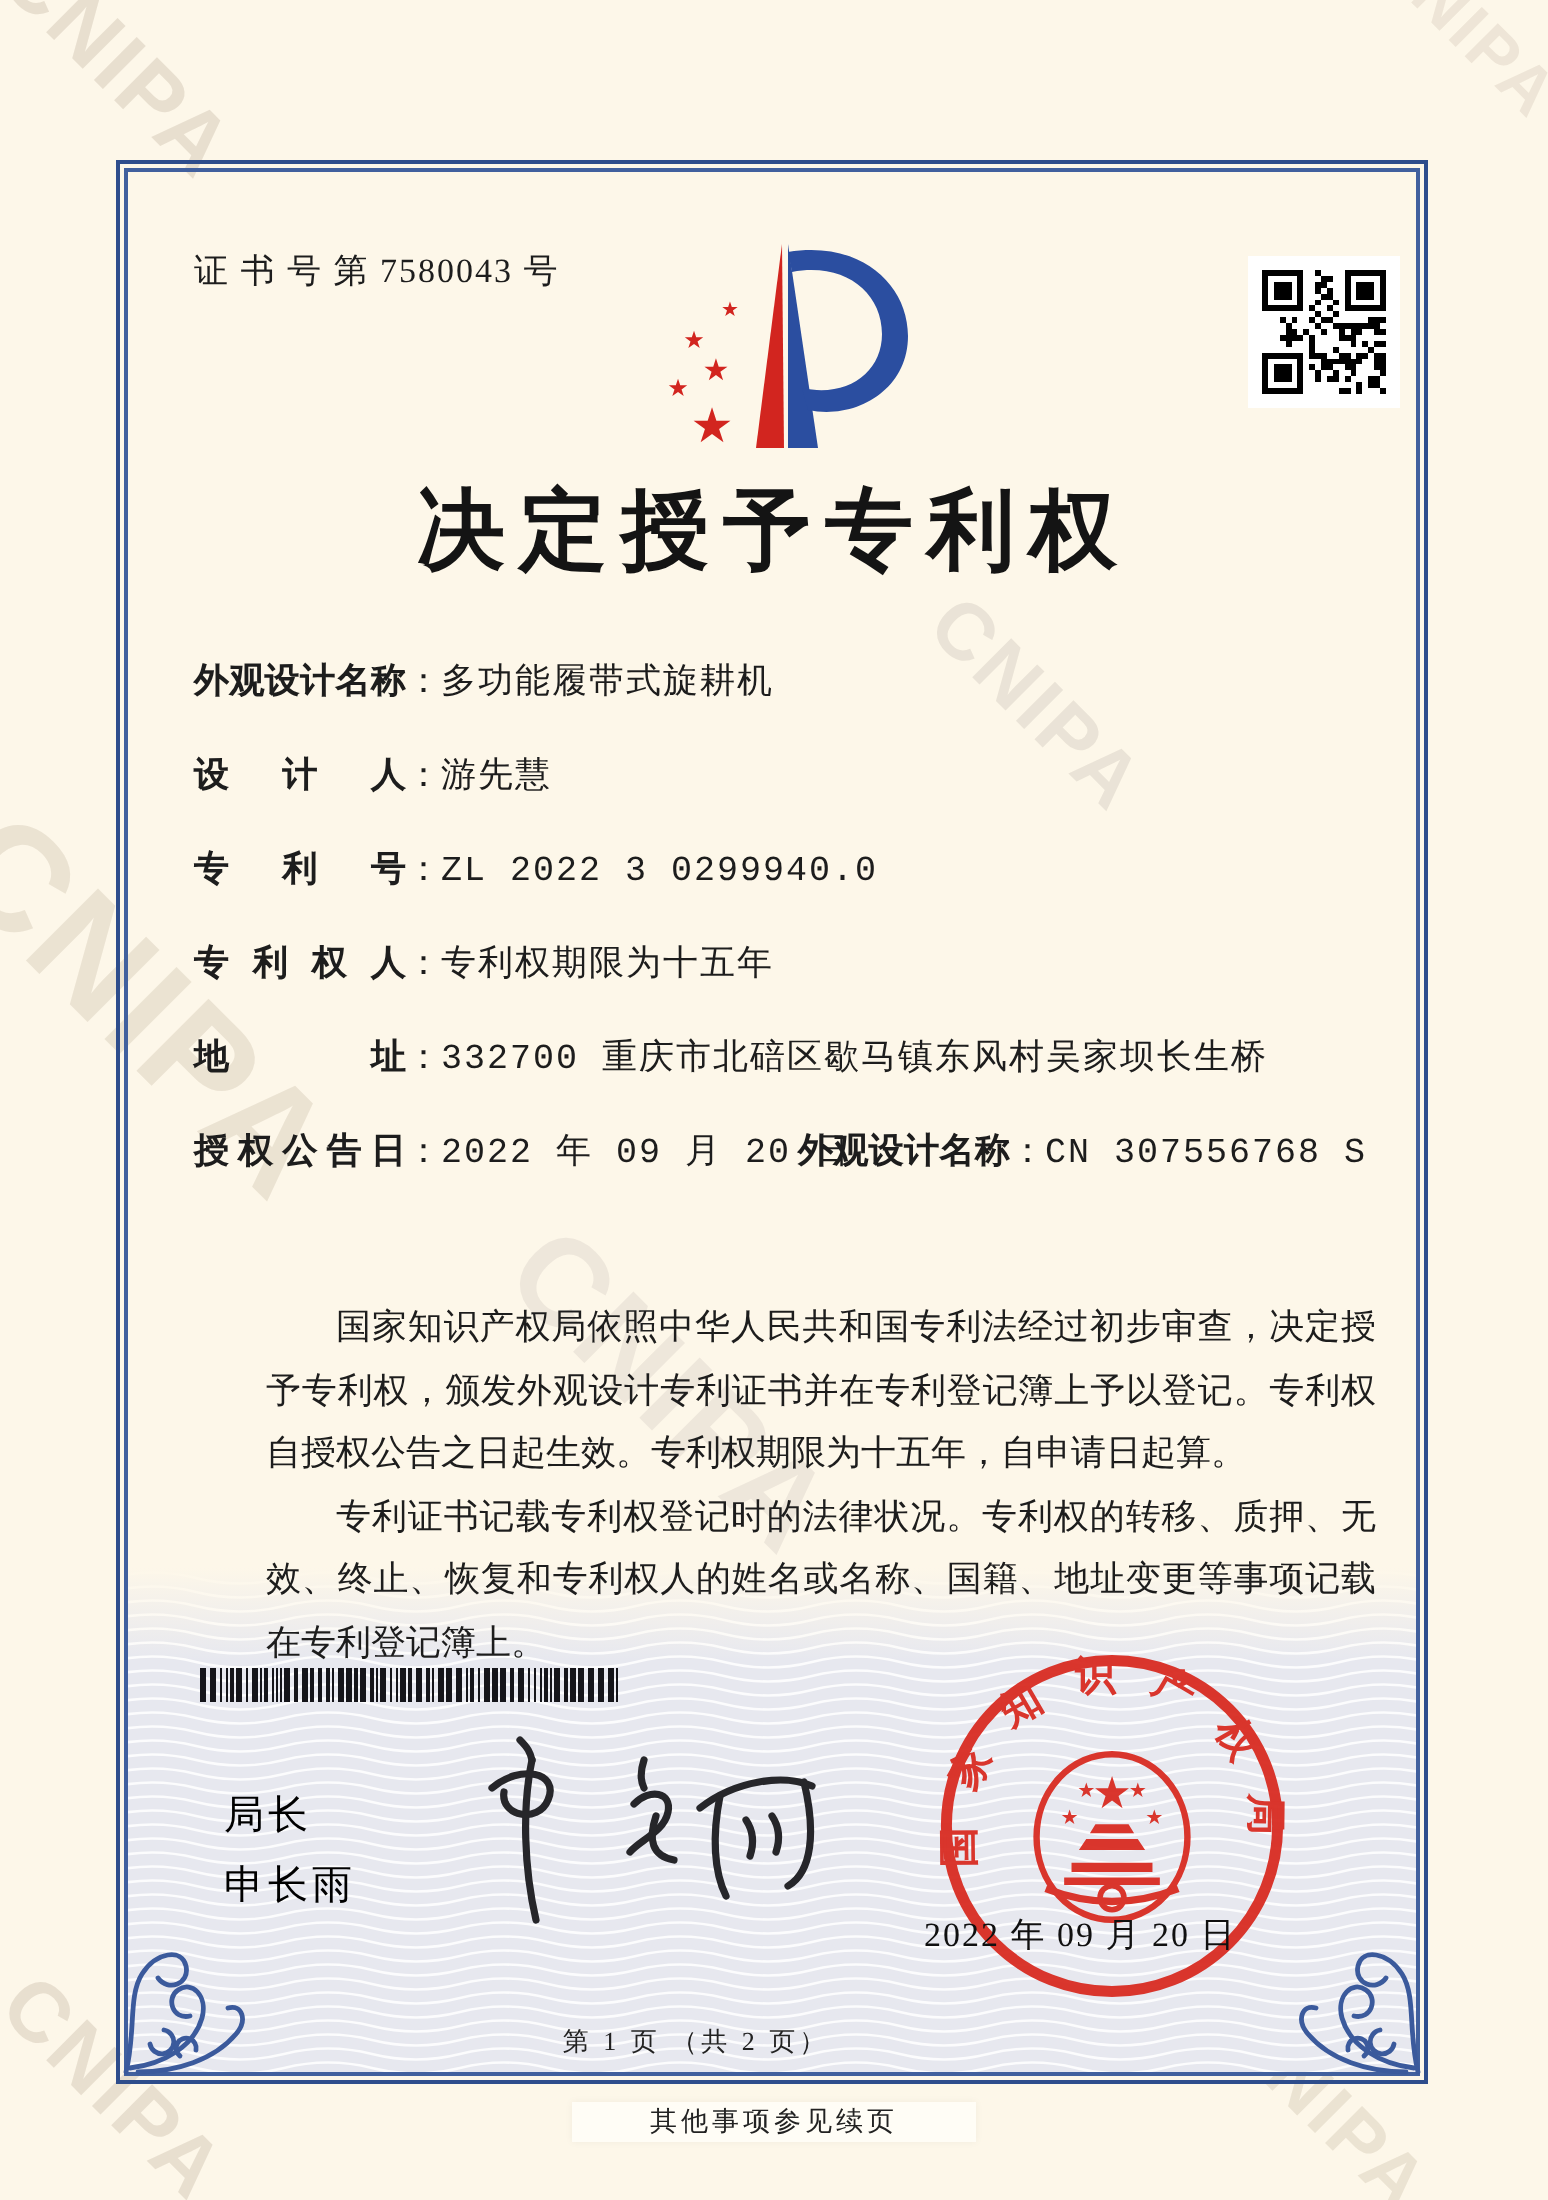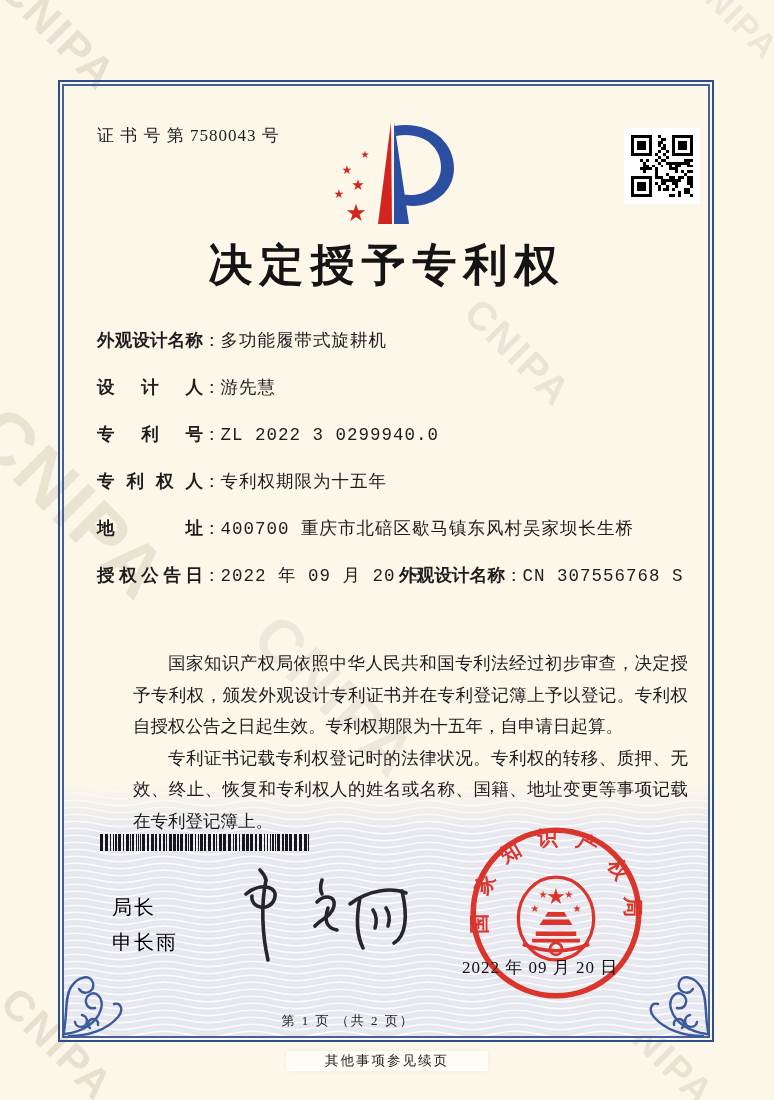--- a/index.html
+++ b/index.html
@@ -288,21 +288,21 @@
     <div class="frow">
       <span class="flabel">设计人</span><span>：</span><span class="fvalue">游先慧</span>
     </div>
     <div class="frow">
       <span class="flabel">专利号</span><span>：</span><span class="fvalue">ZL 2022 3 0299940.0</span>
     </div>
     <div class="frow">
       <span class="flabel">专利权人</span><span>：</span><span class="fvalue">专利权期限为十五年</span>
     </div>
     <div class="frow">
-      <span class="flabel">地址</span><span>：</span><span class="fvalue">400700 重庆市北碚区歇马镇东风村吴家坝长生桥</span>
+      <span class="flabel">地址</span><span>：</span><span class="fvalue">332700 重庆市北碚区歇马镇东风村吴家坝长生桥</span>
     </div>
     <div class="frow row-grant">
       <div class="grant-left">
         <span class="flabel">授权公告日</span><span>：</span><span class="fvalue">2022 年 09 月 20 日</span>
       </div>
       <div>
         <span class="flabel">外观设计名称</span><span>：</span><span class="fvalue">CN 307556768 S</span>
       </div>
     </div>
   </div>

